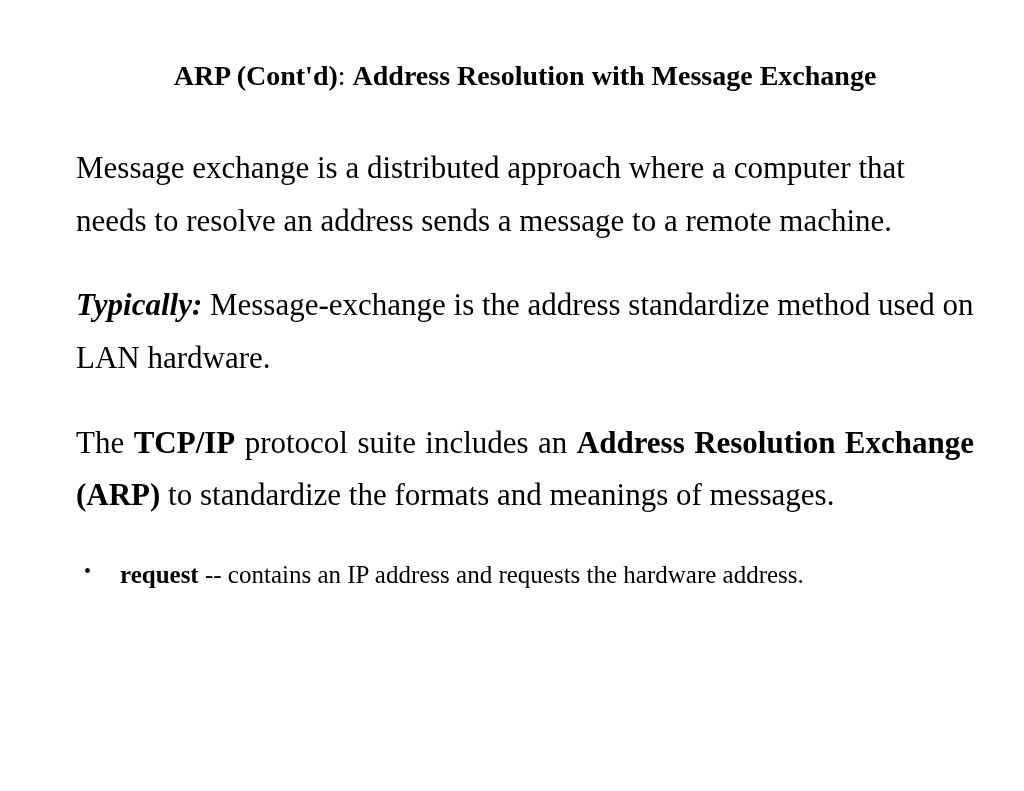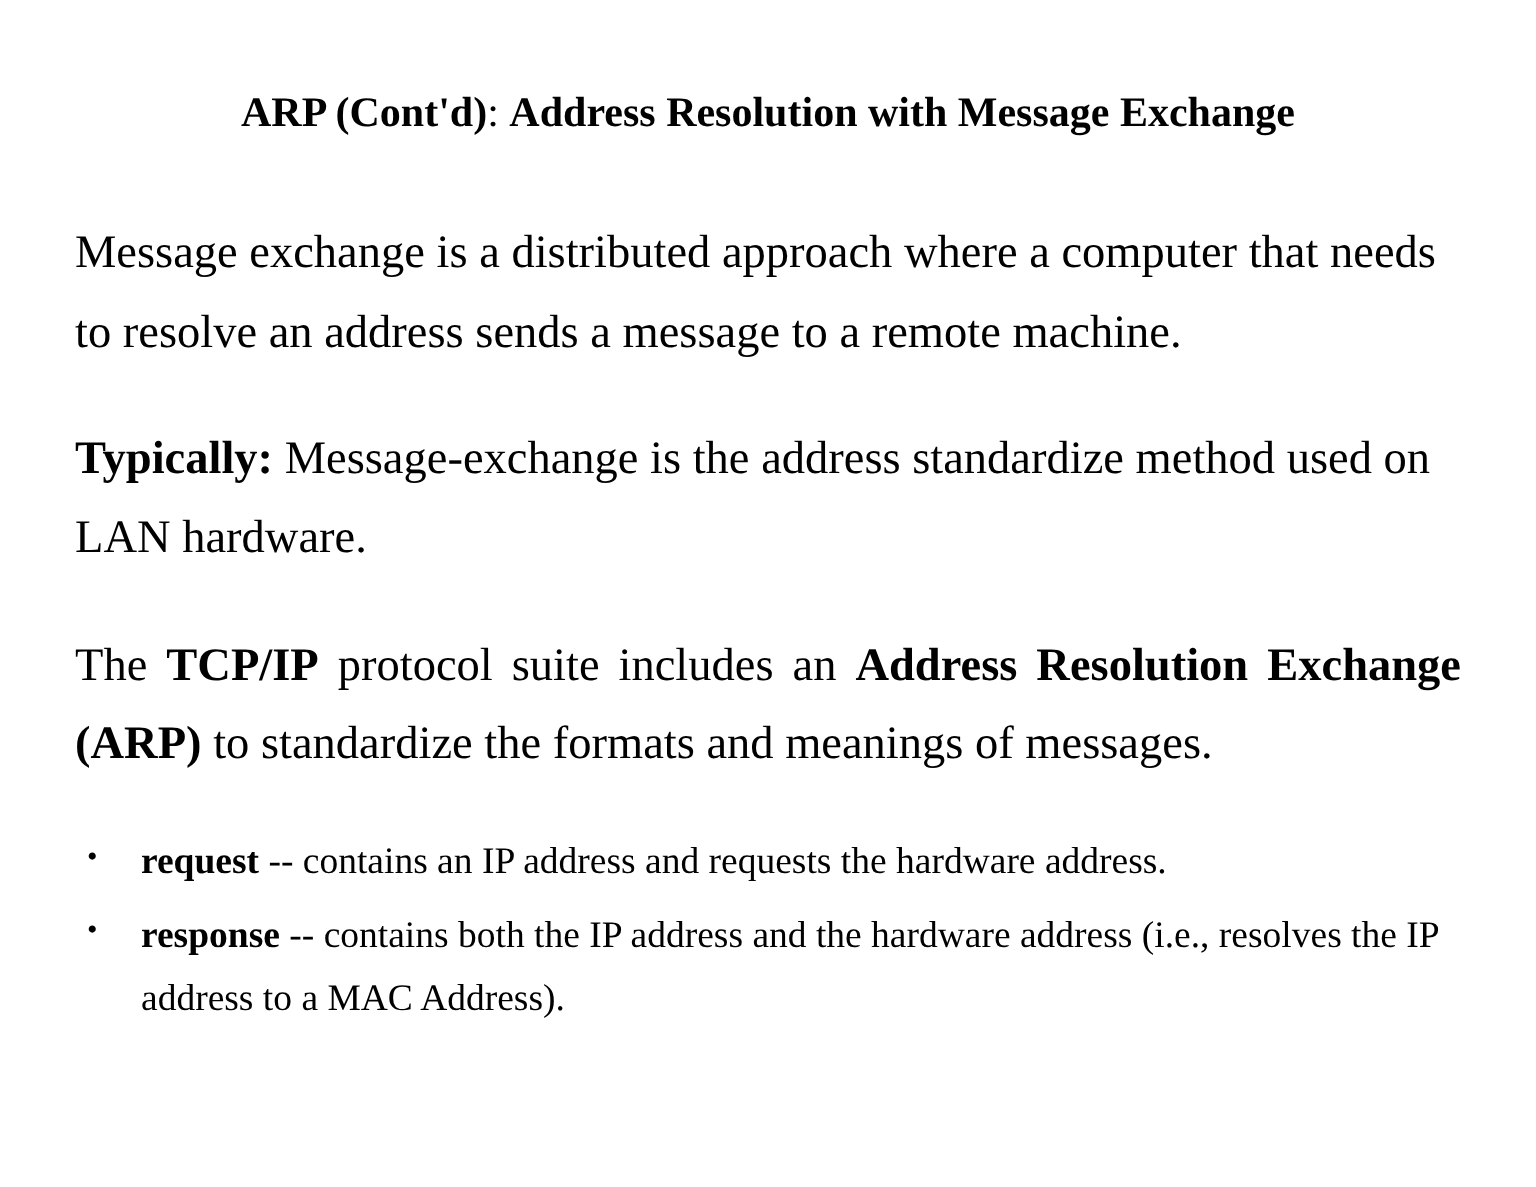--- a/index.html
+++ b/index.html
@@ -5,21 +5,21 @@
   body {
     margin: 0;
     padding: 0;
     width: 1024px;
     height: 791px;
     background: #ffffff;
     font-family: "Times New Roman", Times, serif;
     color: #000000;
   }
   .slide {
-    padding: 60px 50px 50px 50px;
+    padding: 60px 50px 50px 76px;
     box-sizing: border-box;
   }
   .title {
     text-align: center;
     font-size: 28px;
     font-weight: bold;
     margin-bottom: 50px;
   }
   .title .sep {
     font-weight: normal;
@@ -29,20 +29,21 @@
     line-height: 1.7;
     margin-bottom: 32px;
   }
   .para.justify {
     text-align: justify;
   }
   .bold {
     font-weight: bold;
   }
   .italic-bold {
+    font-style: italic;
     font-weight: bold;
   }
   ul.bullets {
     list-style: none;
     padding: 0;
     margin: 0;
     font-size: 25px;
     line-height: 1.7;
   }
   ul.bullets li {
@@ -75,18 +76,15 @@
 
   <div class="para justify">
     <span>The </span><span class="bold">TCP/IP</span><span> protocol suite includes an </span><span class="bold">Address Resolution Exchange (ARP)</span><span> to standardize the formats and meanings of messages.</span>
   </div>
 
 
   <ul class="bullets">
     <li>
       <span class="bold">request</span><span> -- contains an IP address and requests the hardware address.</span>
     </li>
-    <li>
-      <span class="bold">response</span><span> -- contains both the IP address and the hardware address (i.e., resolves the IP address to a MAC Address).</span>
-    </li>
   </ul>
 
 </div>
 
 </body></html>

